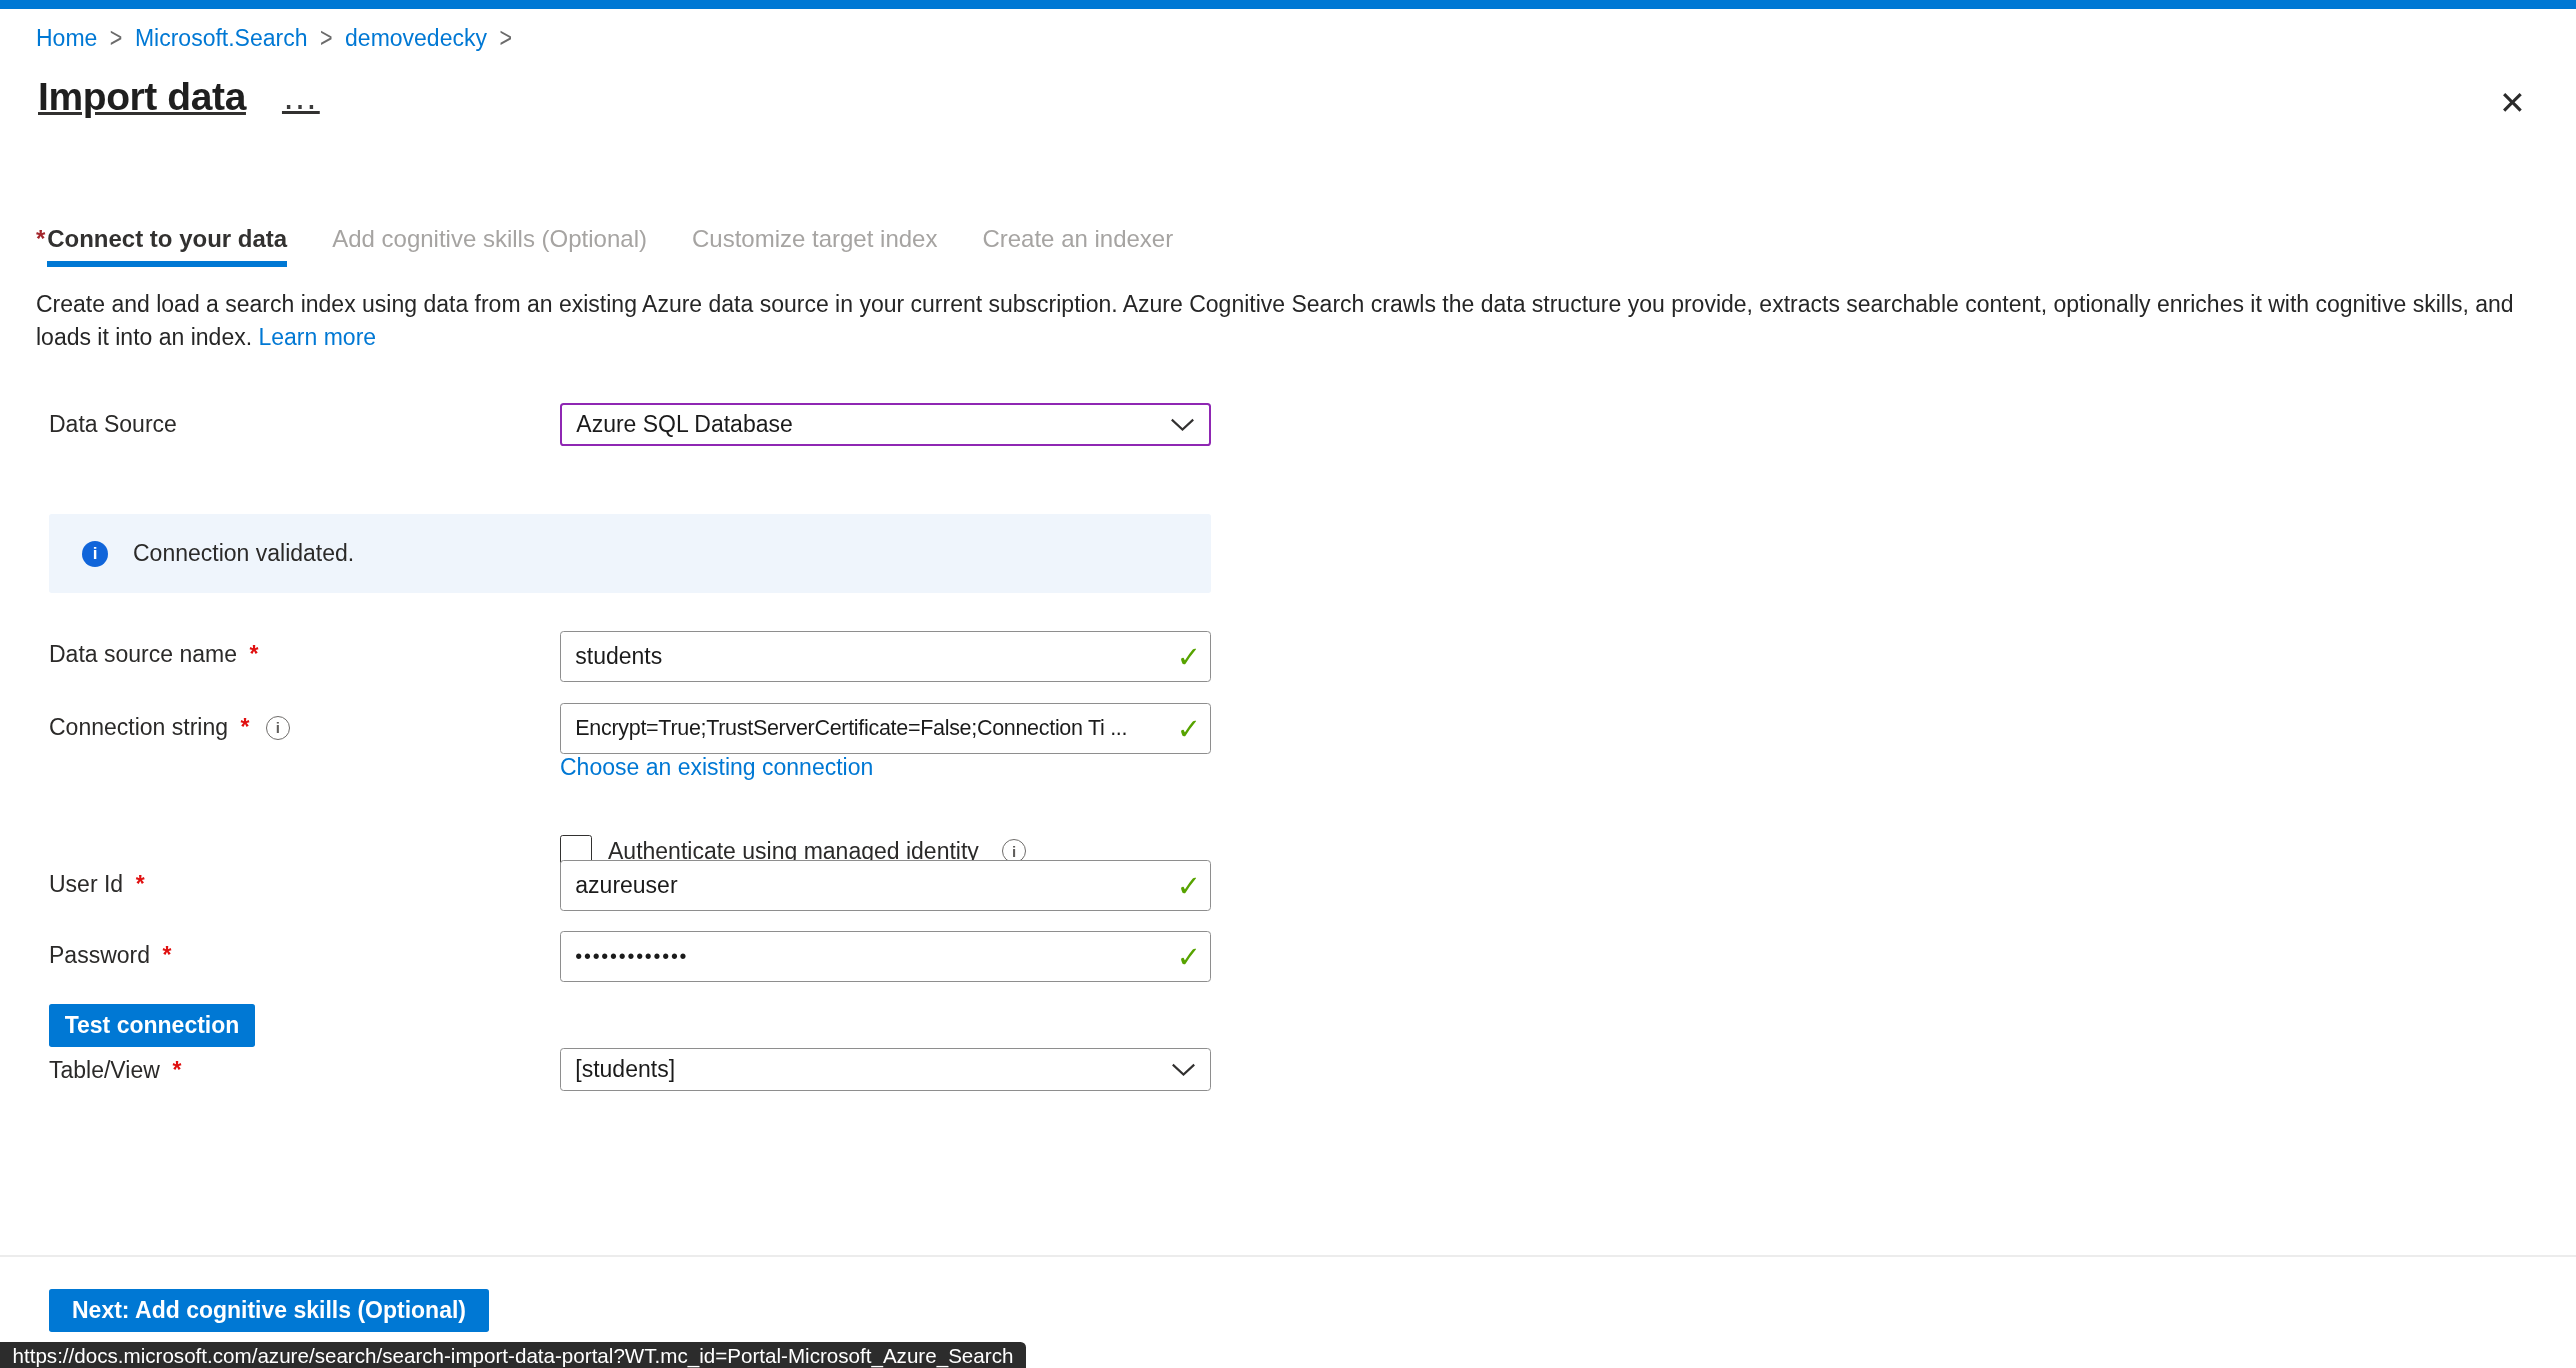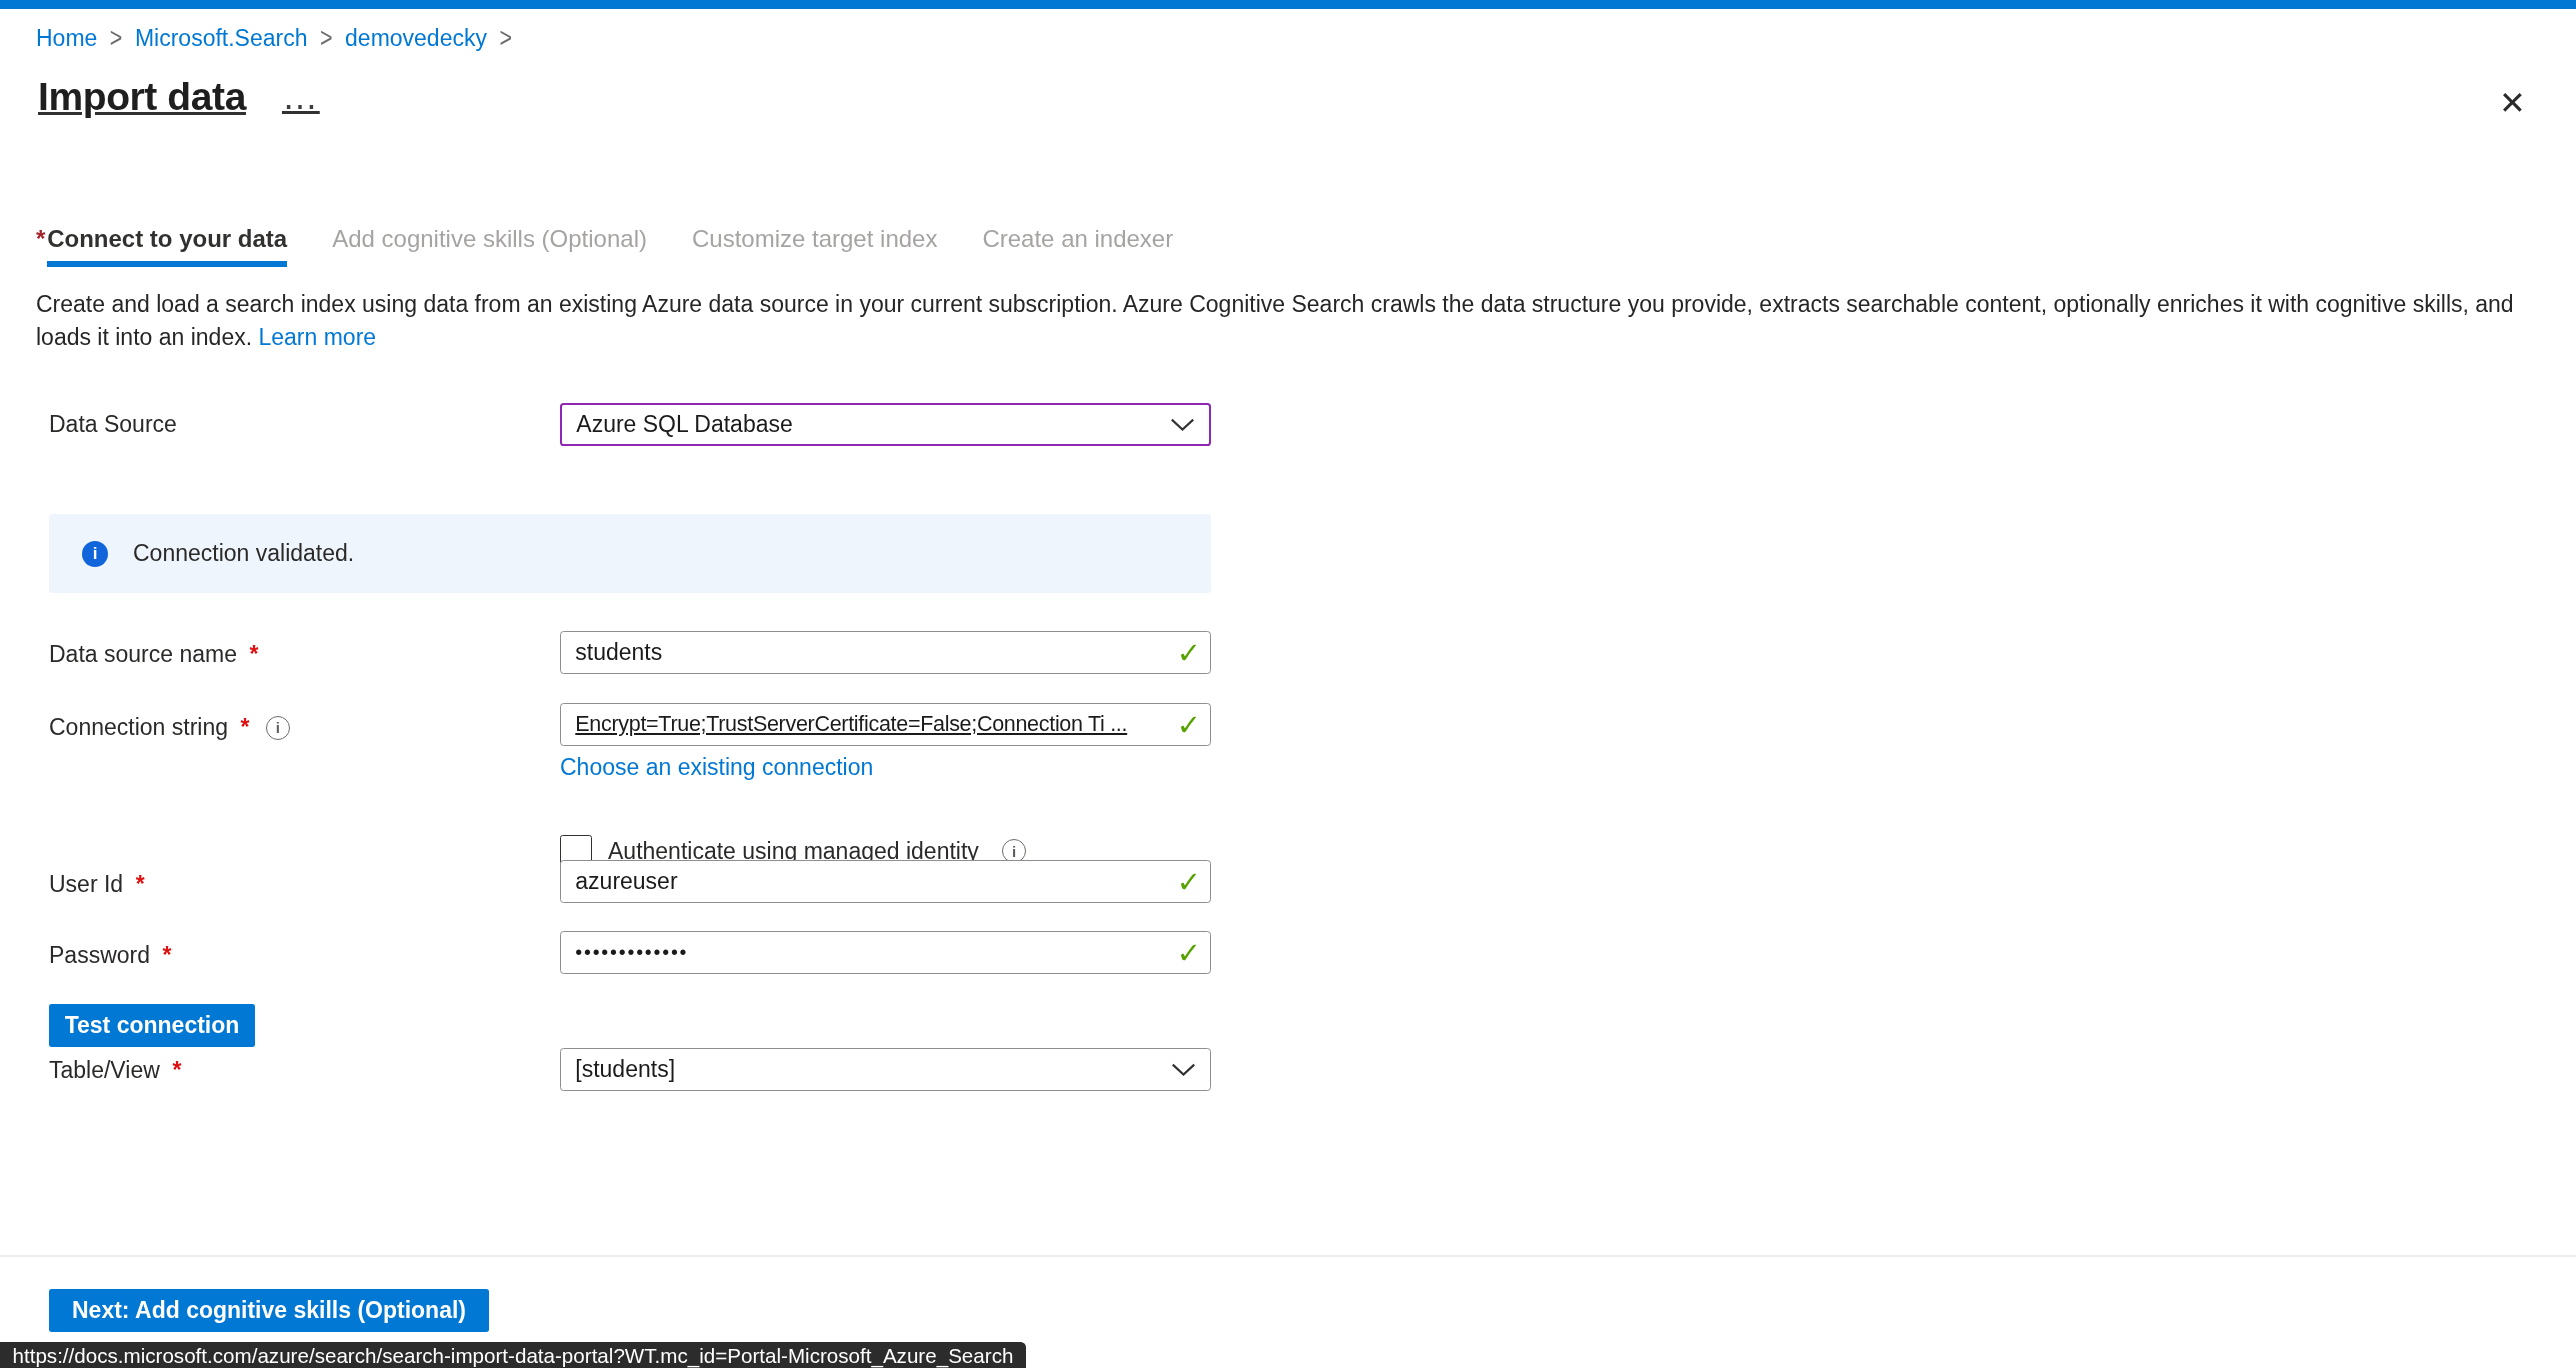--- a/index.html
+++ b/index.html
@@ -29,27 +29,27 @@
   .description { position:absolute; top:288px; left:36px; width:2501px; font-size:23px; line-height:33px; color:#262626; }
   .description a { color:#0078d4; text-decoration:none; cursor:pointer; }
 
   .field-label { position:absolute; left:49px; font-size:23px; color:#2b2a29; display:flex; align-items:center; gap:9px; }
   .req-star { color:#e01010; font-weight:700; margin-left:3.6px; }
 
   .info-icon { display:inline-flex; align-items:center; justify-content:center;
     width:24px; height:24px; border:1.8px solid #6e6c6a; border-radius:50%;
     font-size:15px; color:#5f5d5b; font-weight:600; margin-left:7.2px; cursor:pointer; }
 
-  .input-box { position:absolute; left:560px; width:651px; height:43px;
+  .input-box { position:absolute; left:560px; width:651px; height:51px;
     border:1.8px solid #8e8e8e; border-radius:3.6px; background:#fff; display:flex; align-items:center; }
   .input-box input { border:none; outline:none; flex:1; height:100%; font-size:23px;
     color:#1b1b1b; padding:0 39px 0 14.3px; background:transparent;
     font-family:"Liberation Sans","DejaVu Sans",sans-serif; }
   .input-box .valid-check { position:absolute; right:9px; color:#57a300; font-size:29px; }
-  .input-box.truncate input { font-size:21.5px; letter-spacing:-0.3px; padding-right:36px;text-decoration:underline; }
+  .input-box.truncate input { font-size:21.5px; letter-spacing:-0.3px; padding-right:36px; }
 
   .dropdown { position:absolute; left:560px; width:651px; height:43px; background:#fff;
     border:1.8px solid #8e8e8e; border-radius:3.6px; display:flex; align-items:center;
     padding:0 50px 0 14.3px; font-size:23px; color:#1b1b1b; cursor:pointer; }
   .dropdown.focus-purple { border:2.7px solid #8f27b3; }
   .dropdown .chev { position:absolute; right:14.3px; top:50%; transform:translateY(-50%); }
 
   .banner { position:absolute; top:514px; left:49px; width:1162px; height:79px;
     background:#eff5fc; border-radius:2.7px; display:flex; align-items:center; }
   .banner-icon { width:26px; height:26px; border-radius:50%; background:#1065da; color:#fff;

